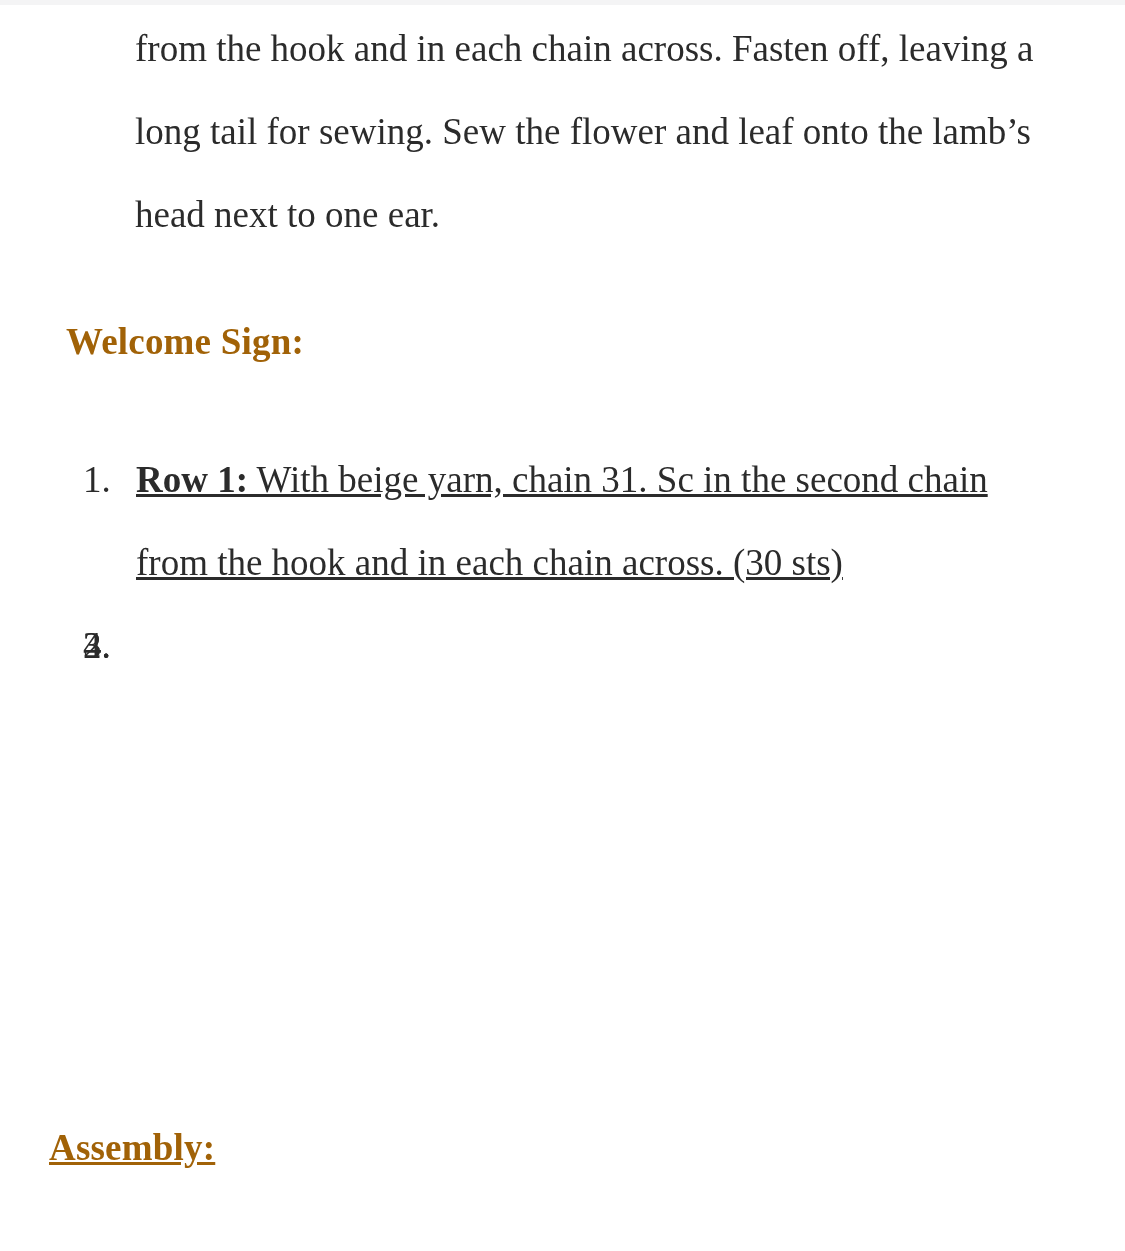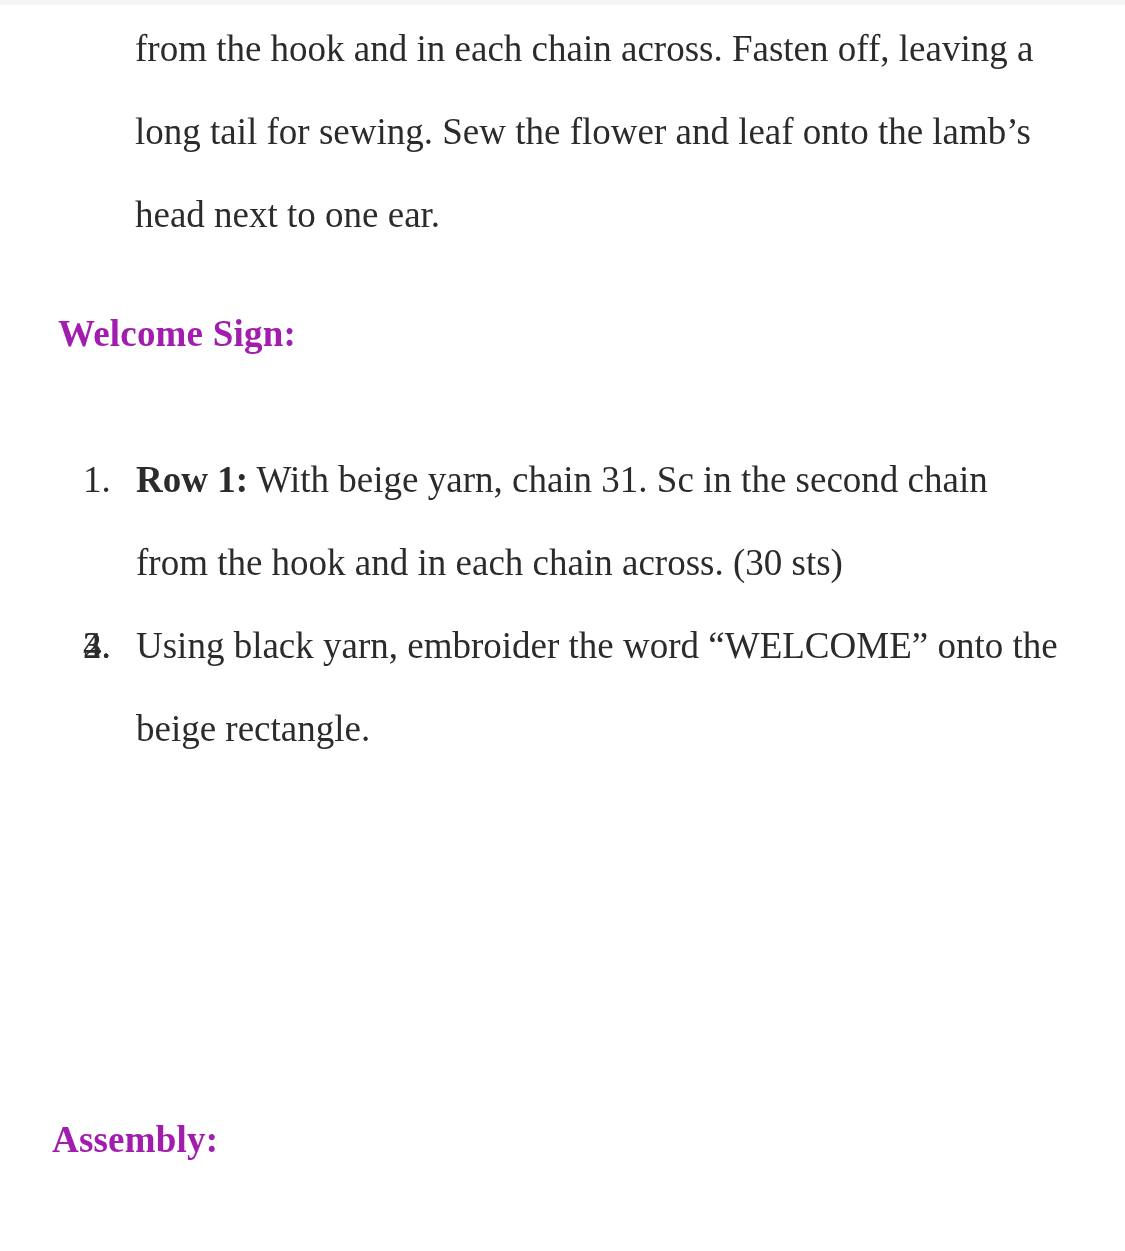--- a/index.html
+++ b/index.html
@@ -53,39 +53,40 @@
 
   .para-continuation {
     position: absolute;
     top: 7px;
     left: 135px;
     width: 930px;
   }
 
   
   .heading {
-    margin: 0;
+    margin: 8px;
     padding: 0;
     font-size: 37px;
     line-height: 83px;
     font-weight: bold;
-    color: #a21caf;
+    color: #a16207;
     letter-spacing: 0.2px;
   }
 
   .heading-welcome {
     position: absolute;
     top: 292px;
     left: 58px;
   }
 
   .heading-assembly {
     position: absolute;
     top: 1098px;
-    left: 52px;
+    left: 41px;
+    text-decoration: underline;
   }
 
   
   .steps {
     position: absolute;
     top: 438px;
     left: 0px;
     width: 1065px;
     margin: 0;
     padding: 0;
@@ -107,20 +108,21 @@
     top: 0;
     width: 50px;
     text-align: left;
     font-size: 37px;
     line-height: 83px;
     color: #2b2b2b;
   }
 
   .step-text {
     display: inline;
+    text-decoration: underline;
   }
 
   .lead {
     font-weight: bold;
   }
 </style>
 </head>
 <body>
 
 <div class="page">
@@ -143,21 +145,20 @@
       <li class="step">
         <span class="step-marker">2.</span>
       </li>
 
       <li class="step">
         <span class="step-marker">3.</span>
       </li>
 
       <li class="step">
         <span class="step-marker">4.</span>
-        <span class="step-text"><span>Using black yarn, embroider the word “WELCOME” onto the beige rectangle.</span></span>
       </li>
 
     </ol>
 
     <h2 class="heading heading-assembly">Assembly:</h2>
 
   </div>
 </div>
 
 </body></html>

